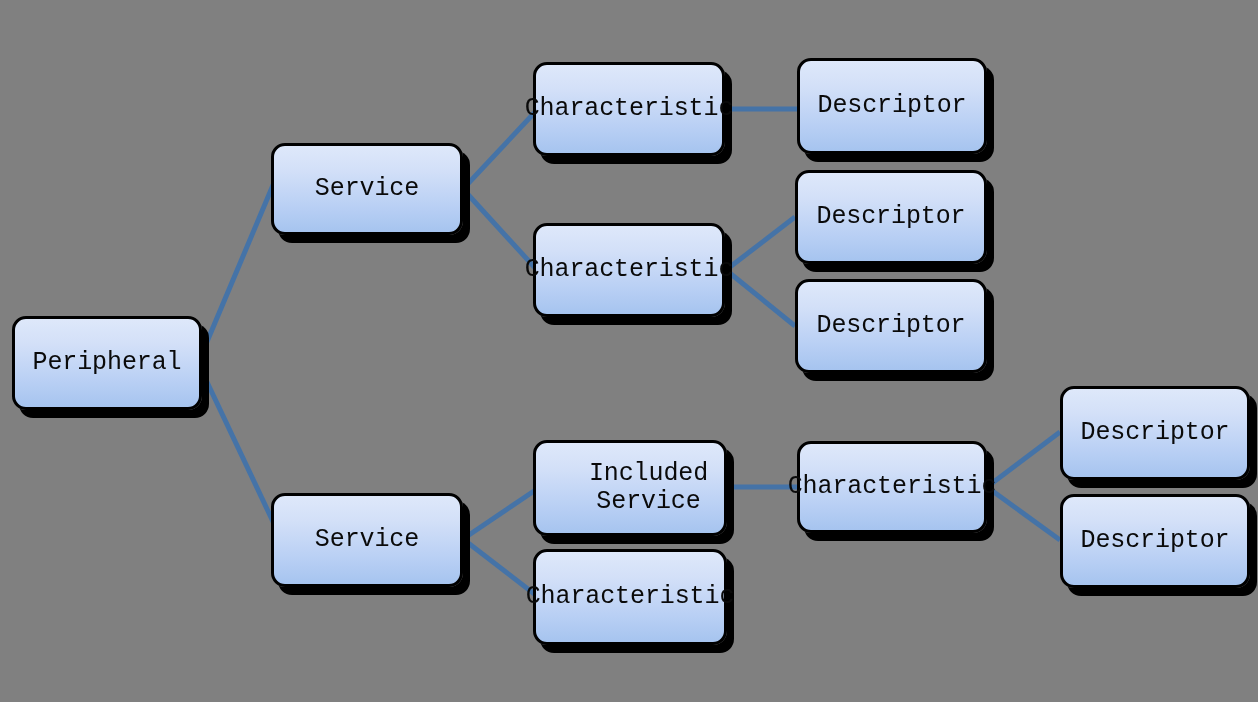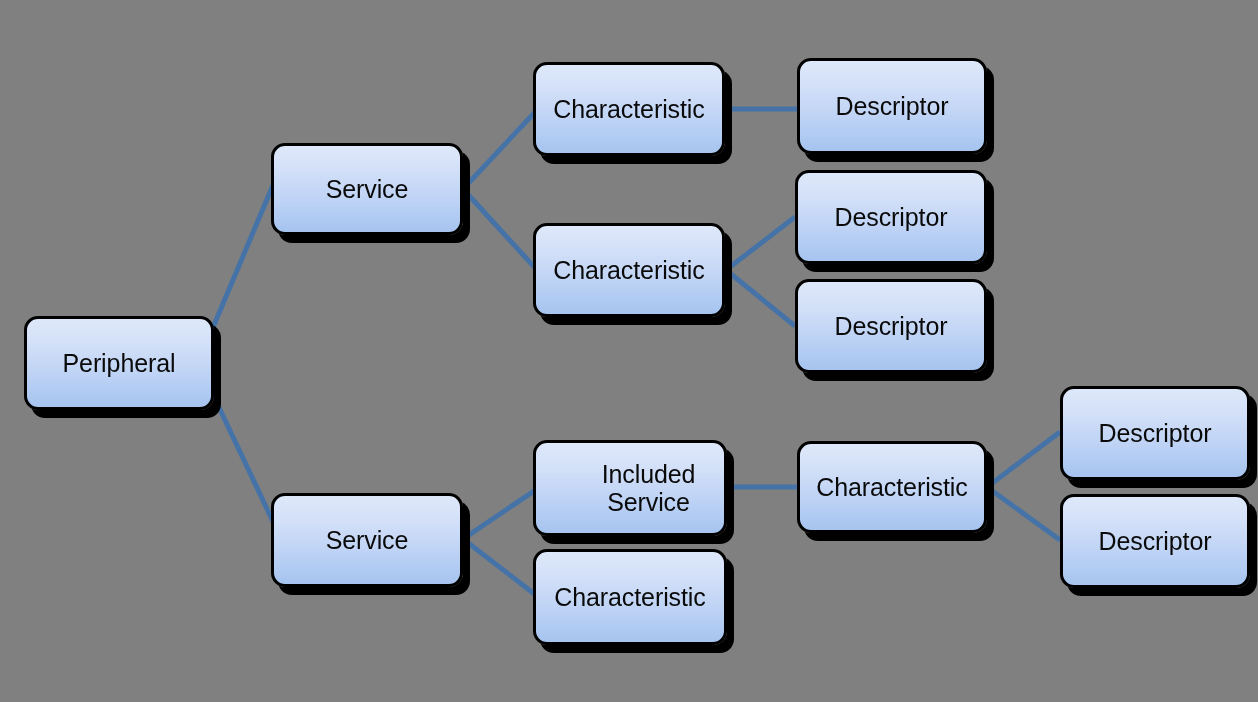--- a/index.html
+++ b/index.html
@@ -33,21 +33,21 @@
     box-sizing: border-box;
     border: 3px solid #000000;
     border-radius: 14px;
     background: linear-gradient(to bottom, #DEE8FA 0%, #D3E0F8 28%, #B8CFF4 72%, #A6C4EF 100%);
     box-shadow: 7px 8px 0 0 #000000;
     display: flex;
     align-items: center;
     justify-content: center;
     text-align: center;
     color: #0A0A0A;
-    font-family: Liberation Sans, sans-serif;
+    font-family: Liberation Mono, monospace;
     font-size: 25px;
     line-height: 1.12;
     letter-spacing: -0.1px;
     white-space: pre-line;
     padding: 0 6px;
   }
 </style>
 </head>
 <body>
 
@@ -62,21 +62,21 @@
       <line x1="726" y1="270" x2="795" y2="217" stroke="#4573A7" stroke-width="5" stroke-linecap="butt"></line>
       <line x1="726" y1="270" x2="795" y2="326" stroke="#4573A7" stroke-width="5" stroke-linecap="butt"></line>
       <line x1="463" y1="539" x2="537" y2="489" stroke="#4573A7" stroke-width="5" stroke-linecap="butt"></line>
       <line x1="463" y1="539" x2="537" y2="596" stroke="#4573A7" stroke-width="5" stroke-linecap="butt"></line>
       <line x1="727" y1="487" x2="797" y2="487" stroke="#4573A7" stroke-width="5" stroke-linecap="butt"></line>
       <line x1="987" y1="487" x2="1060" y2="432" stroke="#4573A7" stroke-width="5" stroke-linecap="butt"></line>
       <line x1="987" y1="487" x2="1060" y2="540" stroke="#4573A7" stroke-width="5" stroke-linecap="butt"></line>
     </svg>
 
   <div id="nodes">
-      <div class="node" style="left: 24px; top: 316px; width: 190px; height: 94px;">Peripheral</div>
+      <div class="node" style="left: 12px; top: 316px; width: 190px; height: 94px;">Peripheral</div>
       <div class="node" style="left: 271px; top: 143px; width: 192px; height: 92px;">Service</div>
       <div class="node" style="left: 533px; top: 62px; width: 192px; height: 94px;">Characteristic</div>
       <div class="node" style="left: 797px; top: 58px; width: 190px; height: 96px;">Descriptor</div>
       <div class="node" style="left: 533px; top: 223px; width: 192px; height: 94px;">Characteristic</div>
       <div class="node" style="left: 795px; top: 170px; width: 192px; height: 94px;">Descriptor</div>
       <div class="node" style="left: 795px; top: 279px; width: 192px; height: 94px;">Descriptor</div>
       <div class="node" style="left: 271px; top: 493px; width: 192px; height: 94px;">Service</div>
       <div class="node" style="left: 533px; top: 440px; width: 194px; height: 96px; padding-left: 43px;">Included
 Service</div>
       <div class="node" style="left: 533px; top: 549px; width: 194px; height: 96px;">Characteristic</div>

